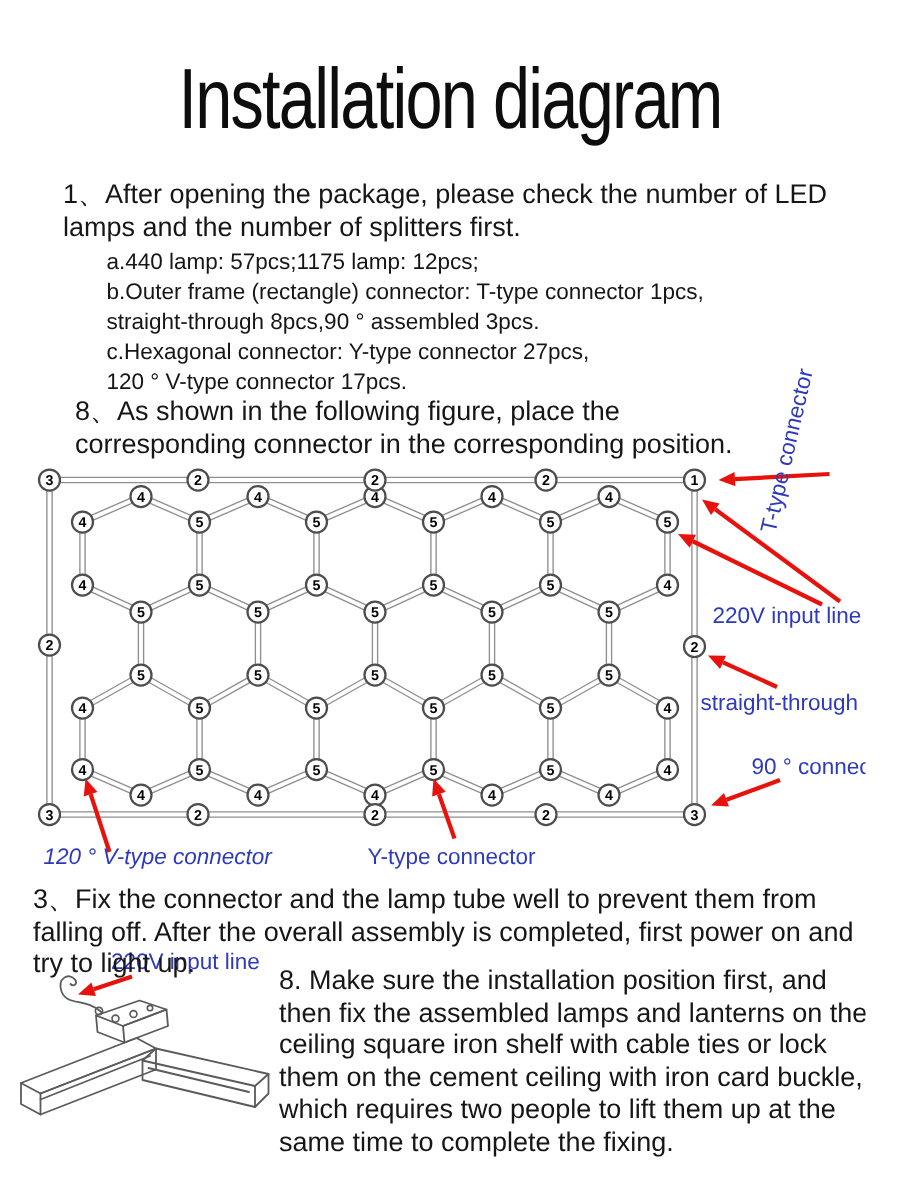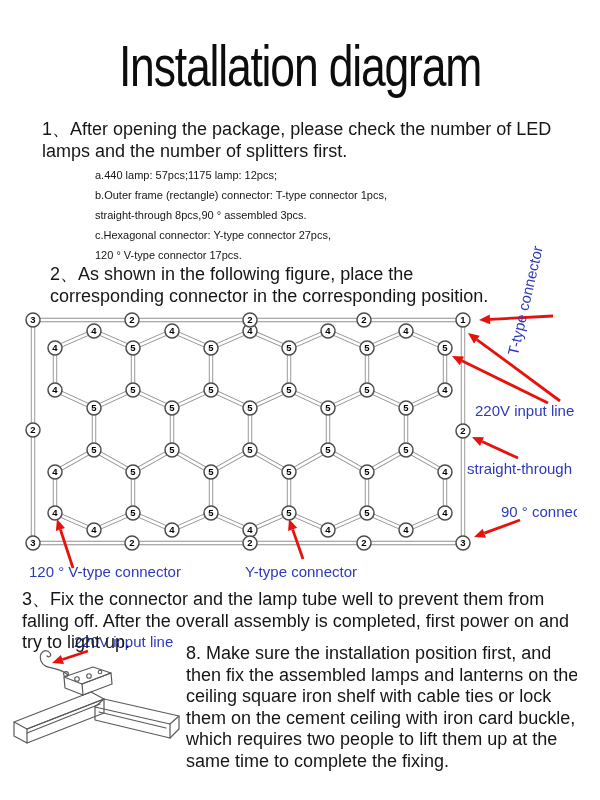--- a/index.html
+++ b/index.html
@@ -3,30 +3,30 @@
 <meta charset="utf-8">
 <style>
   html,body{margin:0;padding:0;background:#fff;}
   .page{position:relative;width:577px;height:800px;background:#ffffff;overflow:hidden;
         font-family:"Liberation Sans",sans-serif;color:#161616;}
   .title{position:absolute;top:33px;left:0;width:600px;text-align:center;
          font-size:57px;font-weight:normal;letter-spacing:-1.5px;
          transform:scaleX(0.78);white-space:nowrap;color:#0d0d0d;}
   .step{position:absolute;font-size:18px;line-height:21.5px;}
   #step1{left:42px;top:119px;width:540px;}
-  .sub-list{position:absolute;left:95px;top:165px;font-size:11px;line-height:20px;}
+  .sub-list{position:absolute;left:71px;top:165px;font-size:15px;line-height:20px;}
   #step2{left:50px;top:264px;width:448px;}
   #step3{left:22px;top:589px;width:560px;}
   #step4{left:186px;top:643px;width:396px;}
   .blabel{position:absolute;color:#2e3abc;font-size:15px;white-space:nowrap;}
   #lbl-ttype{left:459px;top:292px;width:132px;text-align:center;transform:rotate(-77deg);}
   #lbl-220v{left:475px;top:402px;}
   #lbl-straight{left:467px;top:460px;}
   #lbl-90deg{left:472px;top:503px;margin-left:29px;}
-  #lbl-vtype{left:29px;top:563px;}
+  #lbl-vtype{left:29px;top:563px;font-style:italic;}
   #lbl-ytype{left:245px;top:563px;}
   #lbl-220v-b{left:74px;top:633px;}
   #diagram-svg{position:absolute;left:0;top:0;pointer-events:none;}
 </style>
 </head>
 <body>
 
 <div class="page">
 
   <div class="title">Installation diagram</div>
@@ -34,21 +34,21 @@
   <div class="step" id="step1">1、After opening the package, please check the number of LED lamps and the number of splitters first.</div>
 
   <div class="sub-list">
     <div>a.440 lamp: 57pcs;1175 lamp: 12pcs;</div>
     <div>b.Outer frame (rectangle) connector: T-type connector 1pcs,</div>
     <div>straight-through 8pcs,90 ° assembled 3pcs.</div>
     <div>c.Hexagonal connector: Y-type connector 27pcs,</div>
     <div>120 ° V-type connector 17pcs.</div>
   </div>
 
-  <div class="step" id="step2">2、As shown in the following figure, place the corresponding connector in the corresponding position.</div>
+  <div class="step" id="step2">8、As shown in the following figure, place the corresponding connector in the corresponding position.</div>
 
   <svg id="diagram-svg" width="600" height="800" viewBox="0 0 600 800">
       <line x1="33" y1="320" x2="463" y2="320" stroke="#8f8f8f" stroke-width="4.4"></line>
       <line x1="33" y1="543" x2="463" y2="543" stroke="#8f8f8f" stroke-width="4.4"></line>
       <line x1="33" y1="320" x2="33" y2="543" stroke="#8f8f8f" stroke-width="4.4"></line>
       <line x1="463" y1="320" x2="463" y2="543" stroke="#8f8f8f" stroke-width="4.4"></line>
       <line x1="55" y1="348" x2="94" y2="331" stroke="#8f8f8f" stroke-width="4.4"></line>
       <line x1="94" y1="331" x2="133" y2="348" stroke="#8f8f8f" stroke-width="4.4"></line>
       <line x1="55" y1="390" x2="94" y2="408" stroke="#8f8f8f" stroke-width="4.4"></line>
       <line x1="94" y1="408" x2="133" y2="390" stroke="#8f8f8f" stroke-width="4.4"></line>

